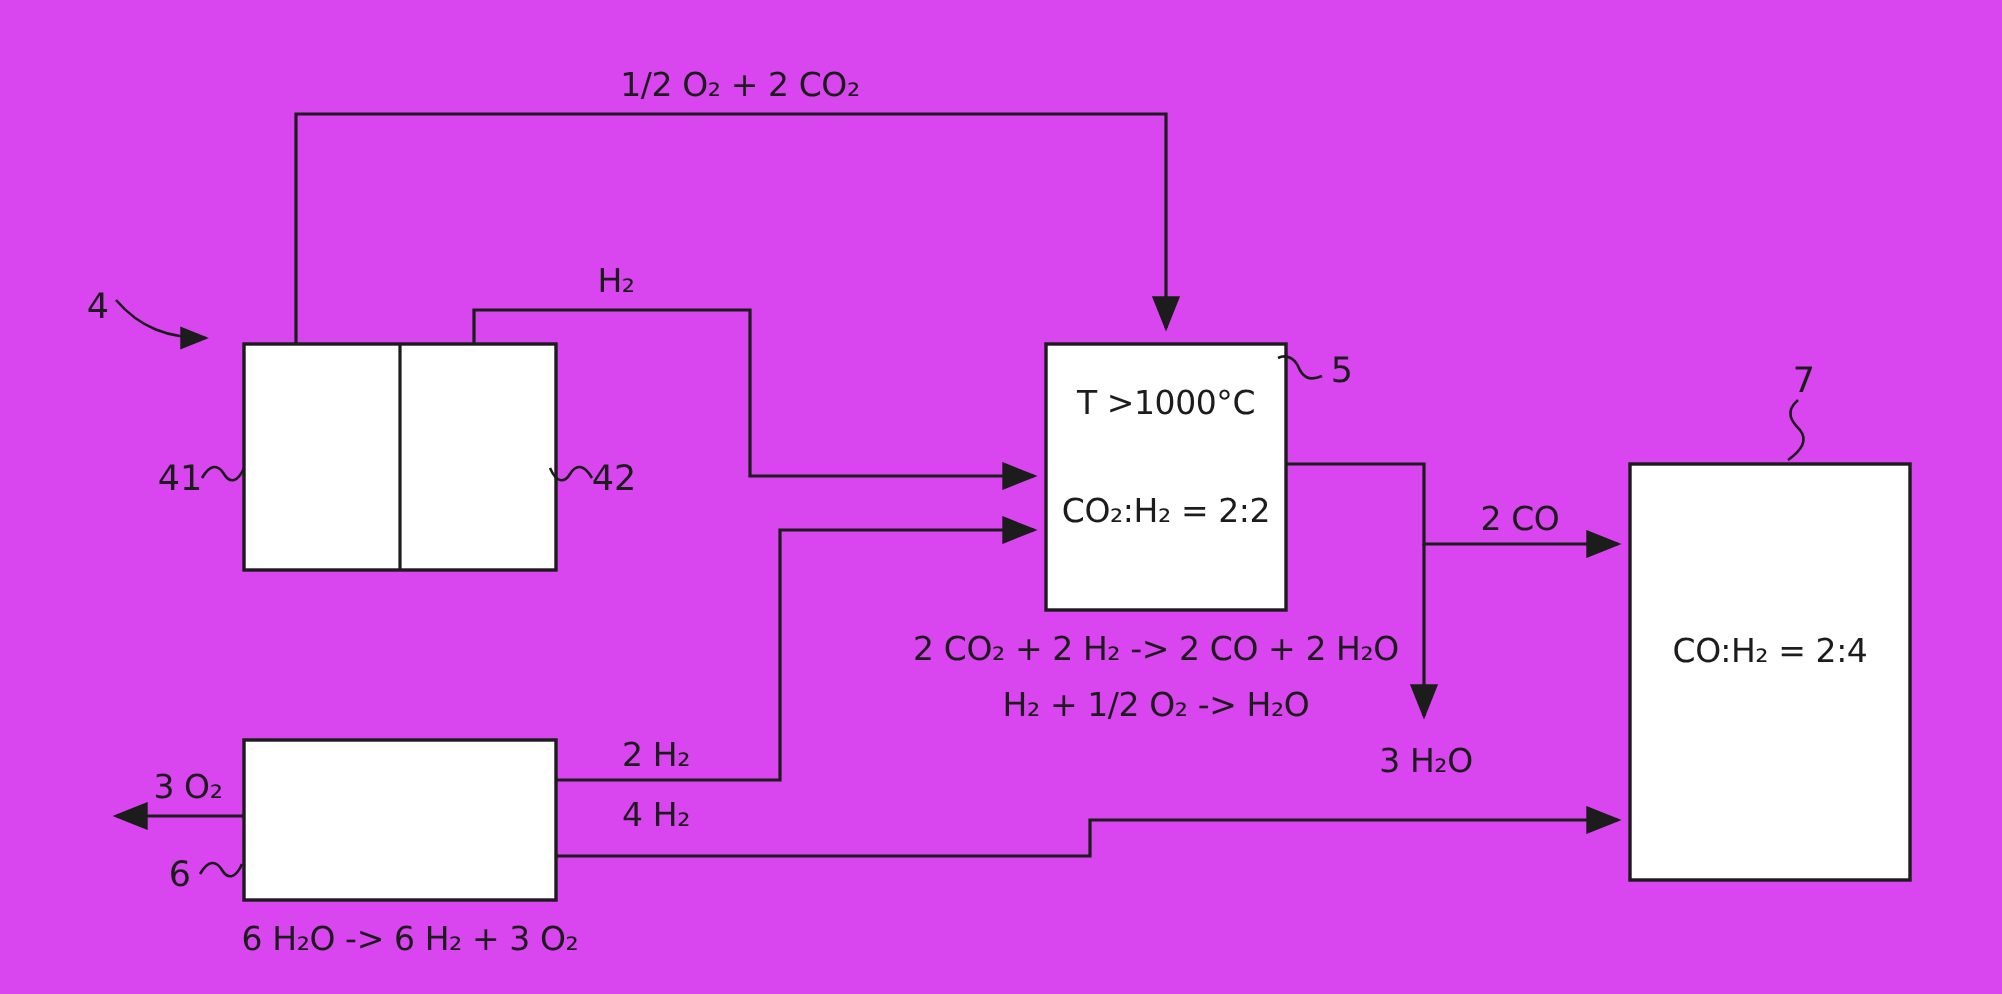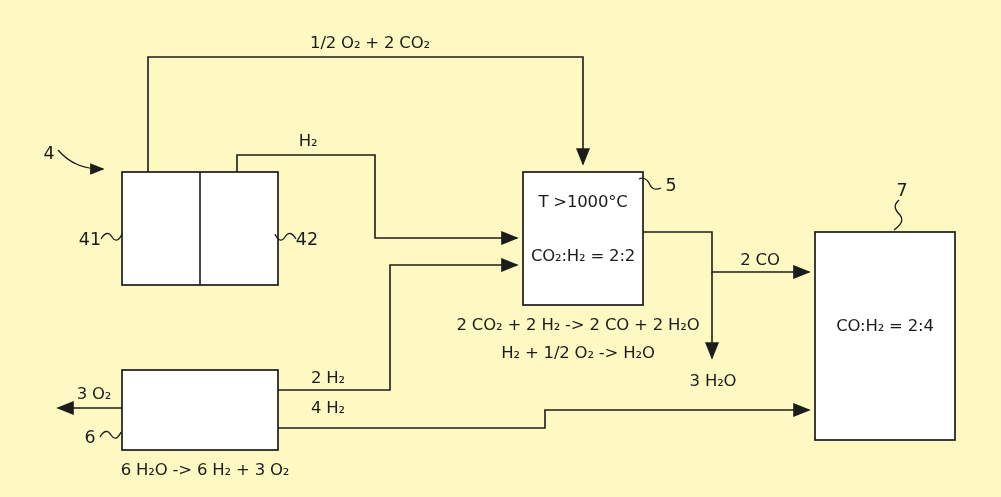--- a/index.html
+++ b/index.html
@@ -3,21 +3,21 @@
 <meta charset="utf-8">
 <style>
   html, body {
     margin: 0;
     padding: 0;
     background: #ffffff;
   }
   .fig-wrap {
     width: 1001px;
     height: 497px;
-    background: #fef9c3;
+    background: #d946ef;
     position: relative;
     overflow: hidden;
   }
   svg {
     display: block;
     font-family: "DejaVu Sans", sans-serif;
   }
   .line {
     fill: none;
     stroke: #1c1c1c;

